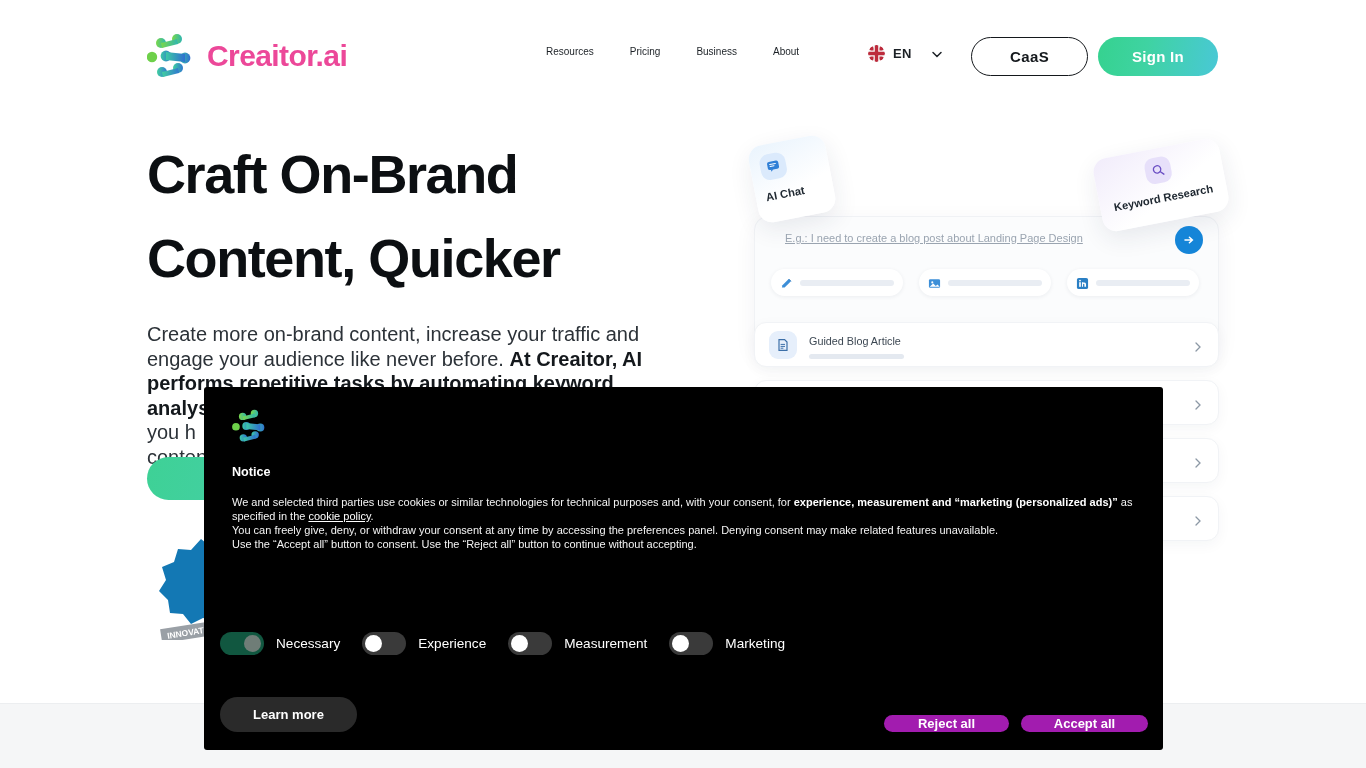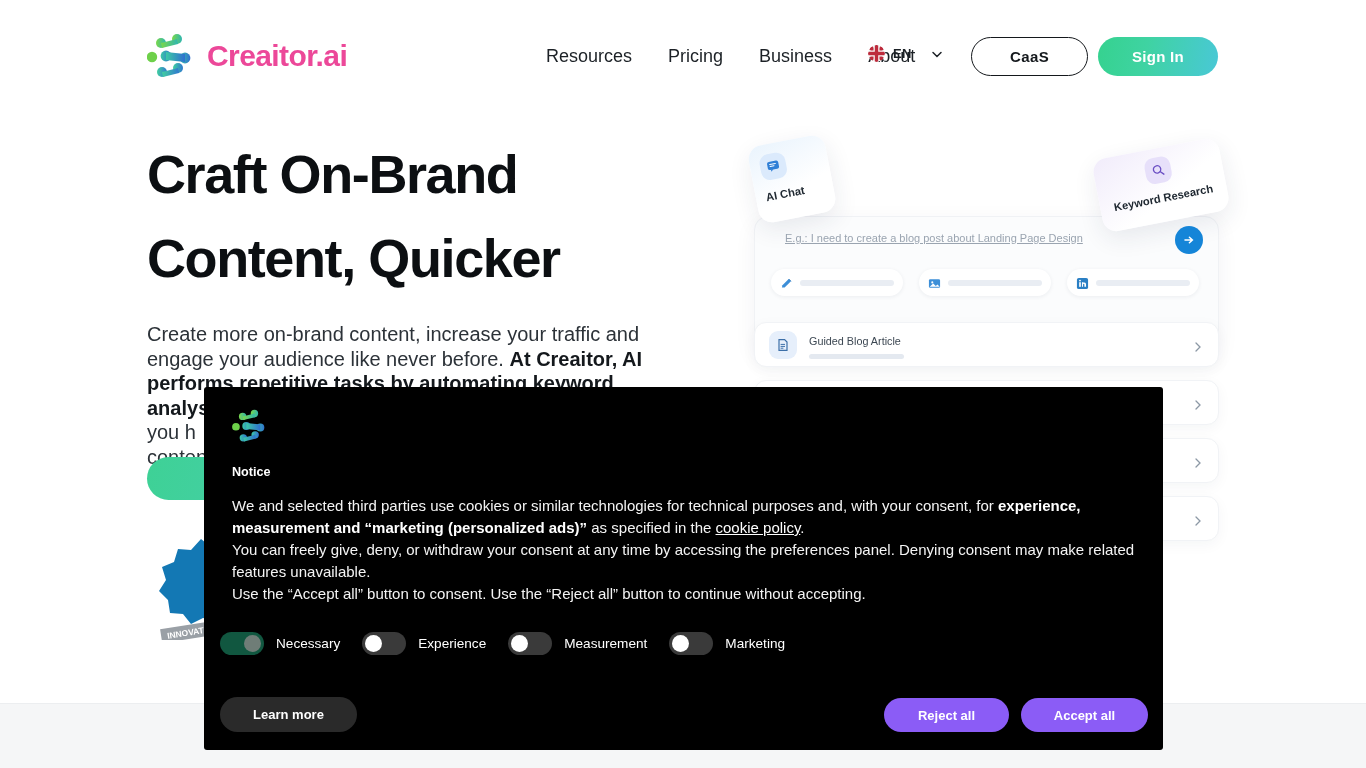--- a/index.html
+++ b/index.html
@@ -26,21 +26,21 @@
   }
   .brand { position: absolute; left: 147px; top: 33px; display: flex; align-items: center; gap: 12px; }
   .brand-mark { width: 48px; height: 46px; display: block; }
   .brand-name {
     font-size: 30px; font-weight: bold; color: #ec4899;
     letter-spacing: -0.6px;
   }
 
   .nav { position: absolute; left: 546px; top: 46px; display: flex; align-items: center; gap: 36px; }
   .nav-link {
-    font-size: 18px; color: #1c2126; text-decoration: none; white-space: nowrap;
+    font-size: 10px; color: #1c2126; text-decoration: none; white-space: nowrap;
   }
   .lang {
     position: absolute; left: 868px; top: 45px;
     display: flex; align-items: center; gap: 8px;
   }
   .flag { width: 17px; height: 17px; border-radius: 50%; display: block; }
   .lang-code { font-size: 13px; font-weight: bold; color: #1c2126; letter-spacing: 0.3px; }
   .chev-down { width: 14px; height: 14px; margin-left: 10px; display: block; }
 
   .btn-caas {
@@ -168,21 +168,21 @@
     position: absolute; left: 204px; top: 387px; width: 959px; height: 363px;
     background: #000000; border-radius: 3px; color: #ffffff;
     padding: 20px 16px 0 16px;
   }
   .cookie-logo { width: 36px; height: 34px; display: block; margin: 2px 0 0 12px; }
   .cookie-title {
     margin: 22px 0 0 12px; font-size: 12.6px; font-weight: bold; color: #ffffff;
   }
   .cookie-body {
     margin: 16px 0 12px 12px; width: 924px;
-    font-size: 15px; line-height: 22px; color: #f4f4f4;
+    font-size: 11px; line-height: 14px; color: #f4f4f4;
   }
   .cookie-body b { font-weight: bold; color: #ffffff; }
   .cookie-link { color: #ffffff; text-decoration: underline; }
   .cookie-p { margin-top: 0px; }
 
   .toggles {
     position: absolute; left: 16px; top: 245px;
     display: flex; align-items: flex-start; gap: 0px;
   }
   .toggle-group { display: flex; align-items: center; margin-right: 22px; }
@@ -202,22 +202,22 @@
     position: absolute; left: 16px; top: 310px; width: 928px;
     display: flex; align-items: flex-end;
   }
   .btn-learn {
     width: 137px; height: 35px; border: none; border-radius: 18px;
     background: #2a2a2a; color: #ffffff; font-size: 13px; font-weight: bold;
     cursor: pointer;
   }
   .spacer { flex: 1; }
   .btn-reject, .btn-accept {
-    height: 34px; border: none; border-radius: 18px;
-    background: #8b5cf6; color: #ffffff; font-size: 13px; font-weight: bold;
+    height: 17px; border: none; border-radius: 18px;
+    background: #a21caf; color: #ffffff; font-size: 13px; font-weight: bold;
     cursor: pointer;
   }
   .btn-reject { width: 125px; margin-right: 12px; }
   .btn-accept { width: 127px; }
 </style>
 </head>
 <body>
 
 <div class="page-bg"></div>
 <div class="page-bottom-band"></div>

